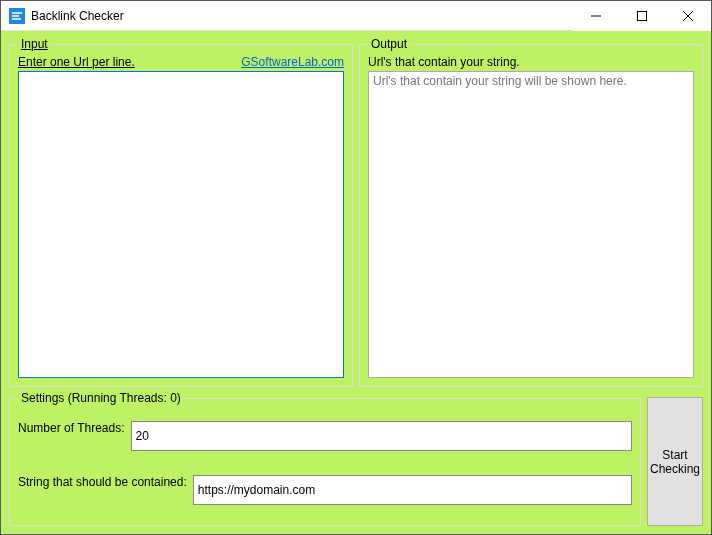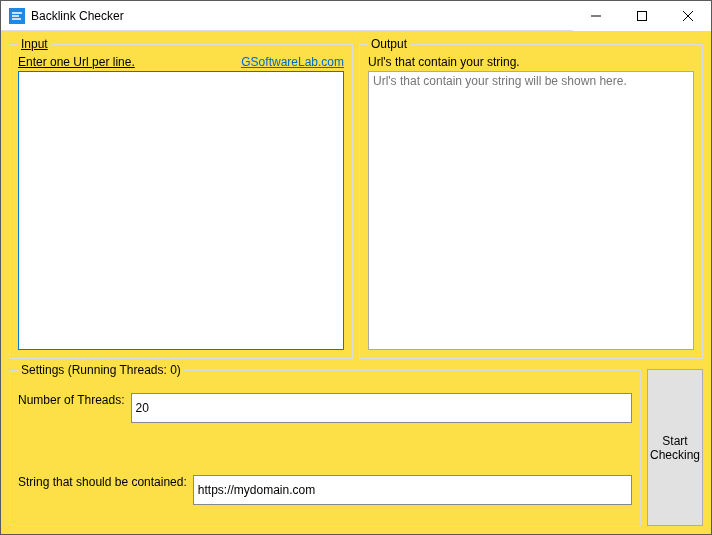--- a/index.html
+++ b/index.html
@@ -1,17 +1,17 @@
 <!DOCTYPE html>
 <html><head>
 <meta charset="utf-8">
 <style>
   * { box-sizing: border-box; }
   html, body { margin: 0; padding: 0; font-family: "Segoe UI", Tahoma, sans-serif; font-size: 12px; color: #000; background: #fff; }
-  .window { width: 712px; height: 535px; border: 1px solid #5a5a5a; background: #fde047; display: flex; flex-direction: column; }
+  .window { width: 712px; height: 535px; border: 1px solid #5a5a5a; background: #bef264; display: flex; flex-direction: column; }
   .titlebar { height: 30px; background: #fff; display: flex; align-items: center; border-bottom: 1px solid #ddd; }
   .titlebar-icon { width: 16px; height: 16px; background: #1e88e5; margin: 0 6px 0 8px; display: flex; align-items: center; justify-content: center; }
   .titlebar-icon svg { display: block; }
   .titlebar-title { flex: 0 0 auto; font-size: 12px; }
   .titlebar-spacer { flex: 1; }
   .win-btn { width: 46px; height: 30px; display: flex; align-items: center; justify-content: center; background: #fff; }
   .content { flex: 1; display: flex; flex-direction: column; padding: 6px 8px 8px 8px; gap: 4px; }
   .top-row { flex: 1; display: flex; gap: 6px; min-height: 0; }
   fieldset { border: 1px solid #dcdcdc; margin: 0; padding: 4px 8px 8px 8px; display: flex; flex-direction: column; min-height: 0; }
   fieldset.input-box { flex: 1; text-decoration: underline; }
@@ -24,21 +24,21 @@
     font-family: "Segoe UI", sans-serif; font-size: 12px; padding: 2px 4px; outline: none;
     background: #fff;
   }
   .output-label { margin-bottom: 2px; }
   textarea.output-area {
     flex: 1; width: 100%; resize: none; border: 1px solid #aaa;
     font-family: "Segoe UI", sans-serif; font-size: 12px; padding: 2px 4px;
     background: #fff; color: #6d6d6d;
   }
   .bottom-row { display: flex; gap: 6px; align-items: stretch; }
-  fieldset.settings-box { flex: 1; gap: 28px; }
+  fieldset.settings-box { flex: 1; }
   .settings-row { display: flex; align-items: flex-start; gap: 6px; margin: 12px 0; }
   .settings-row label { white-space: nowrap; }
   .settings-row input[type=text] {
     flex: 1; border: 1px solid #888; padding: 14px 4px; font-family: "Segoe UI", sans-serif;
     font-size: 12px; height: 22px; background: #fff;
   }
   .start-btn {
     width: 56px; border: 1px solid #adadad; background: #e1e1e1;
     font-family: "Segoe UI", sans-serif; font-size: 12px; text-align: center;
     cursor: pointer; padding: 0; margin-top: 6px;

